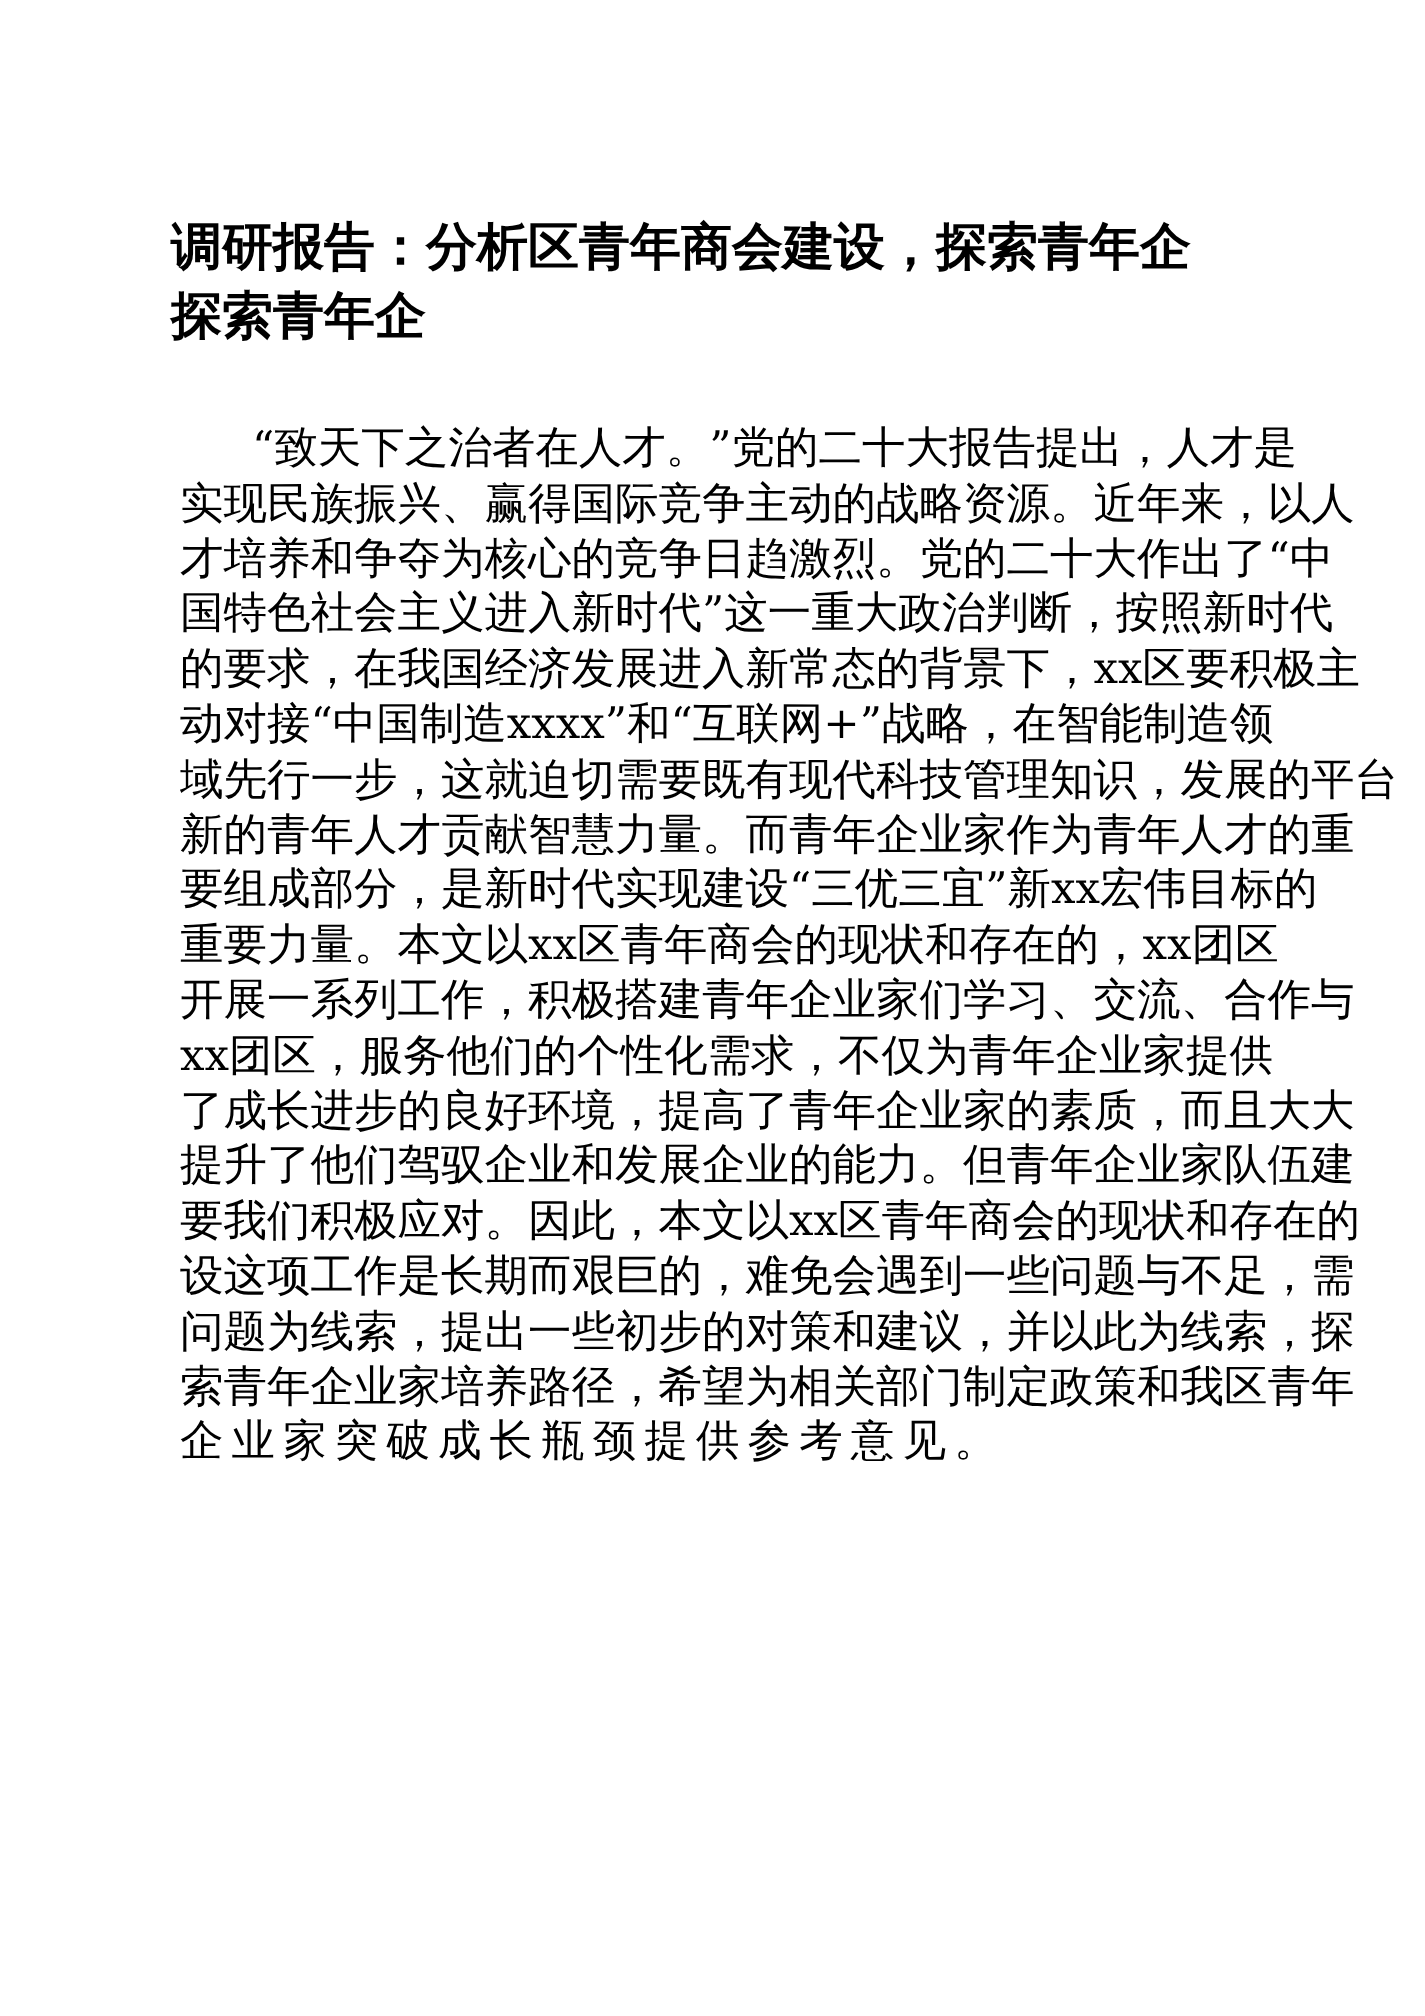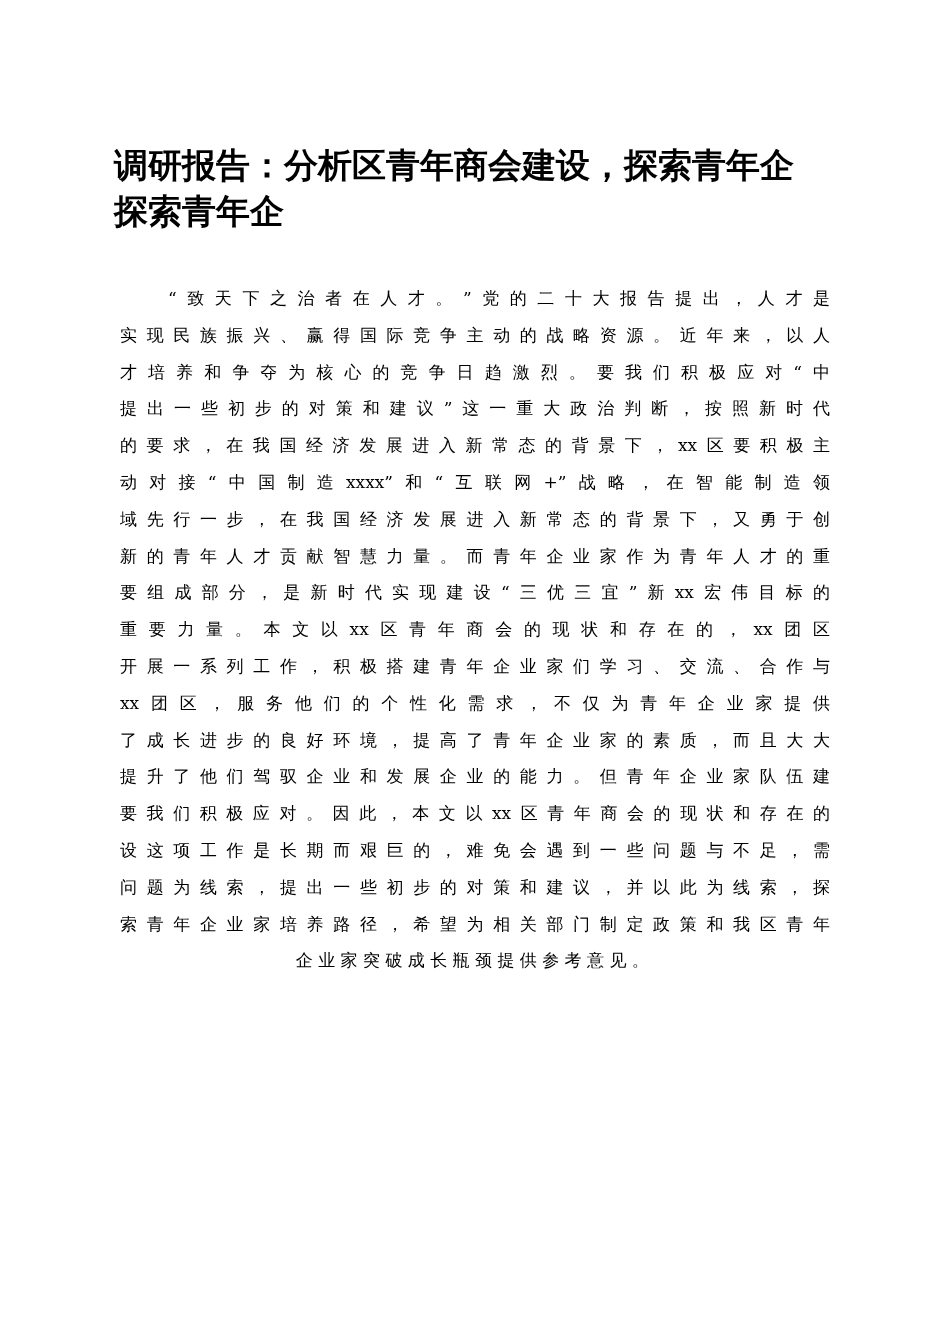--- a/index.html
+++ b/index.html
@@ -11,45 +11,45 @@
   .title {
     position: absolute; left: 110px; top: 138px; width: 730px;
     font-family: "DejaVu Serif", "Liberation Serif", serif;
     font-weight: bold; font-size: 34px; line-height: 46px;
     letter-spacing: 0px; color: #000;
     margin: 4px;
   }
   .body {
     position: absolute; left: 120px; top: 280px; width: 710px;
     font-family: "DejaVu Serif", "Liberation Serif", serif;
-    font-size: 17px; line-height: 36.8px; color: #000;
+    font-size: 29px; line-height: 36.8px; color: #000;
     letter-spacing: 5.4px;
   }
   .line { display: block; white-space: nowrap; height: 36.8px; }
   .line.justify { text-align: justify; text-align-last: justify; letter-spacing: 0; }
-  .line.last { text-align: center; }
+  .line.last { text-align: left; }
   .line.indent { padding-left: 48px; }
 </style>
 </head>
 <body>
 
 <div class="page">
   <h1 class="title">
     <span class="line" style="height:46px;">调研报告：分析区青年商会建设，探索青年企</span>
     <span class="line" style="height:46px;">探索青年企</span>
   </h1>
 
   <div class="body">
     <span class="line justify indent">“致天下之治者在人才。”党的二十大报告提出，人才是</span>
     <span class="line justify">实现民族振兴、赢得国际竞争主动的战略资源。近年来，以人</span>
-    <span class="line justify">才培养和争夺为核心的竞争日趋激烈。要我们积极应对“中</span>
-    <span class="line justify">提出一些初步的对策和建议”这一重大政治判断，按照新时代</span>
+    <span class="line justify">才培养和争夺为核心的竞争日趋激烈。党的二十大作出了“中</span>
+    <span class="line justify">国特色社会主义进入新时代”这一重大政治判断，按照新时代</span>
     <span class="line justify">的要求，在我国经济发展进入新常态的背景下，xx区要积极主</span>
     <span class="line justify">动对接“中国制造xxxx”和“互联网+”战略，在智能制造领</span>
-    <span class="line justify">域先行一步，在我国经济发展进入新常态的背景下，又勇于创</span>
+    <span class="line justify">域先行一步，这就迫切需要既有现代科技管理知识，发展的平台</span>
     <span class="line justify">新的青年人才贡献智慧力量。而青年企业家作为青年人才的重</span>
     <span class="line justify">要组成部分，是新时代实现建设“三优三宜”新xx宏伟目标的</span>
     <span class="line justify">重要力量。本文以xx区青年商会的现状和存在的，xx团区</span>
     <span class="line justify">开展一系列工作，积极搭建青年企业家们学习、交流、合作与</span>
     <span class="line justify">xx团区，服务他们的个性化需求，不仅为青年企业家提供</span>
     <span class="line justify">了成长进步的良好环境，提高了青年企业家的素质，而且大大</span>
     <span class="line justify">提升了他们驾驭企业和发展企业的能力。但青年企业家队伍建</span>
     <span class="line justify">要我们积极应对。因此，本文以xx区青年商会的现状和存在的</span>
     <span class="line justify">设这项工作是长期而艰巨的，难免会遇到一些问题与不足，需</span>
     <span class="line justify">问题为线索，提出一些初步的对策和建议，并以此为线索，探</span>

